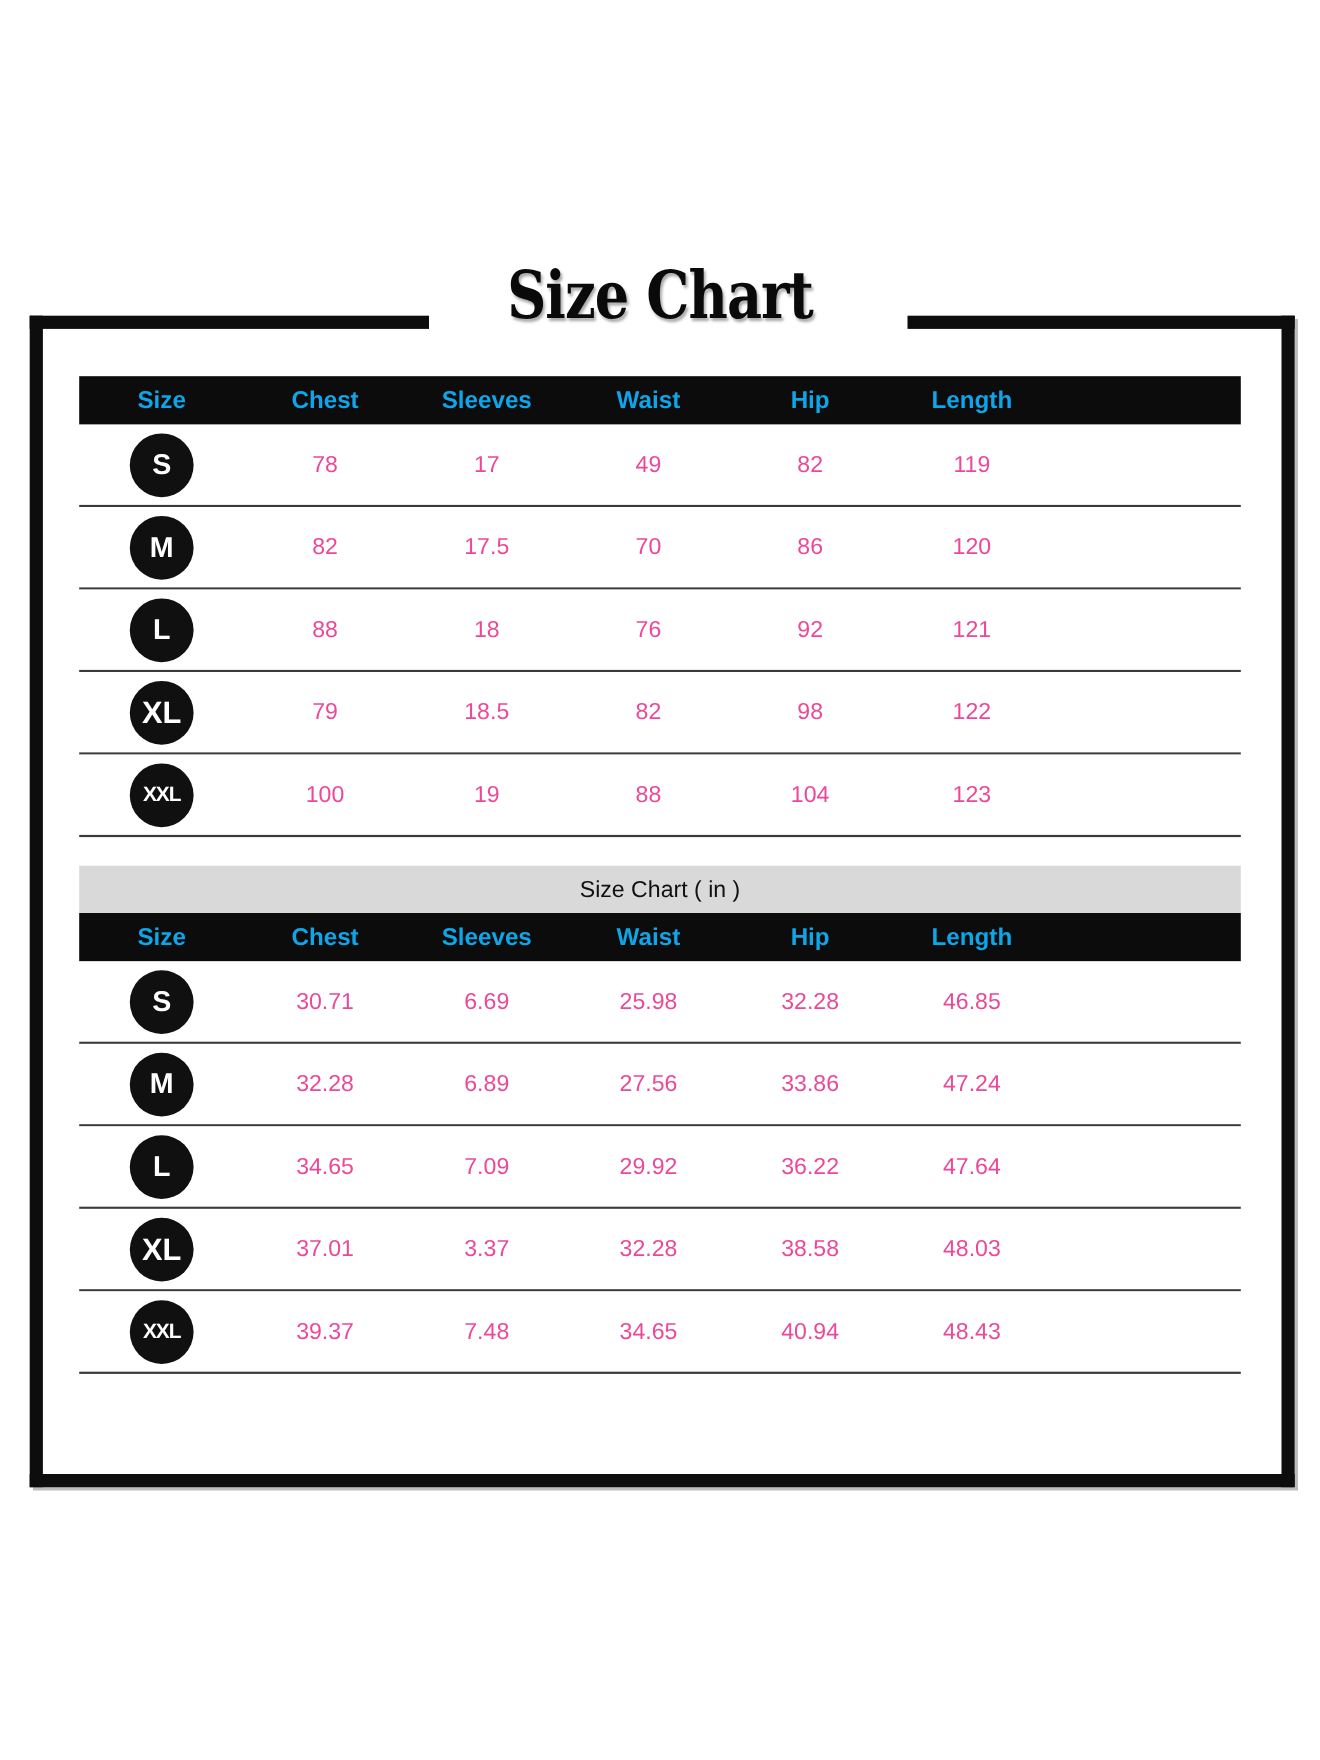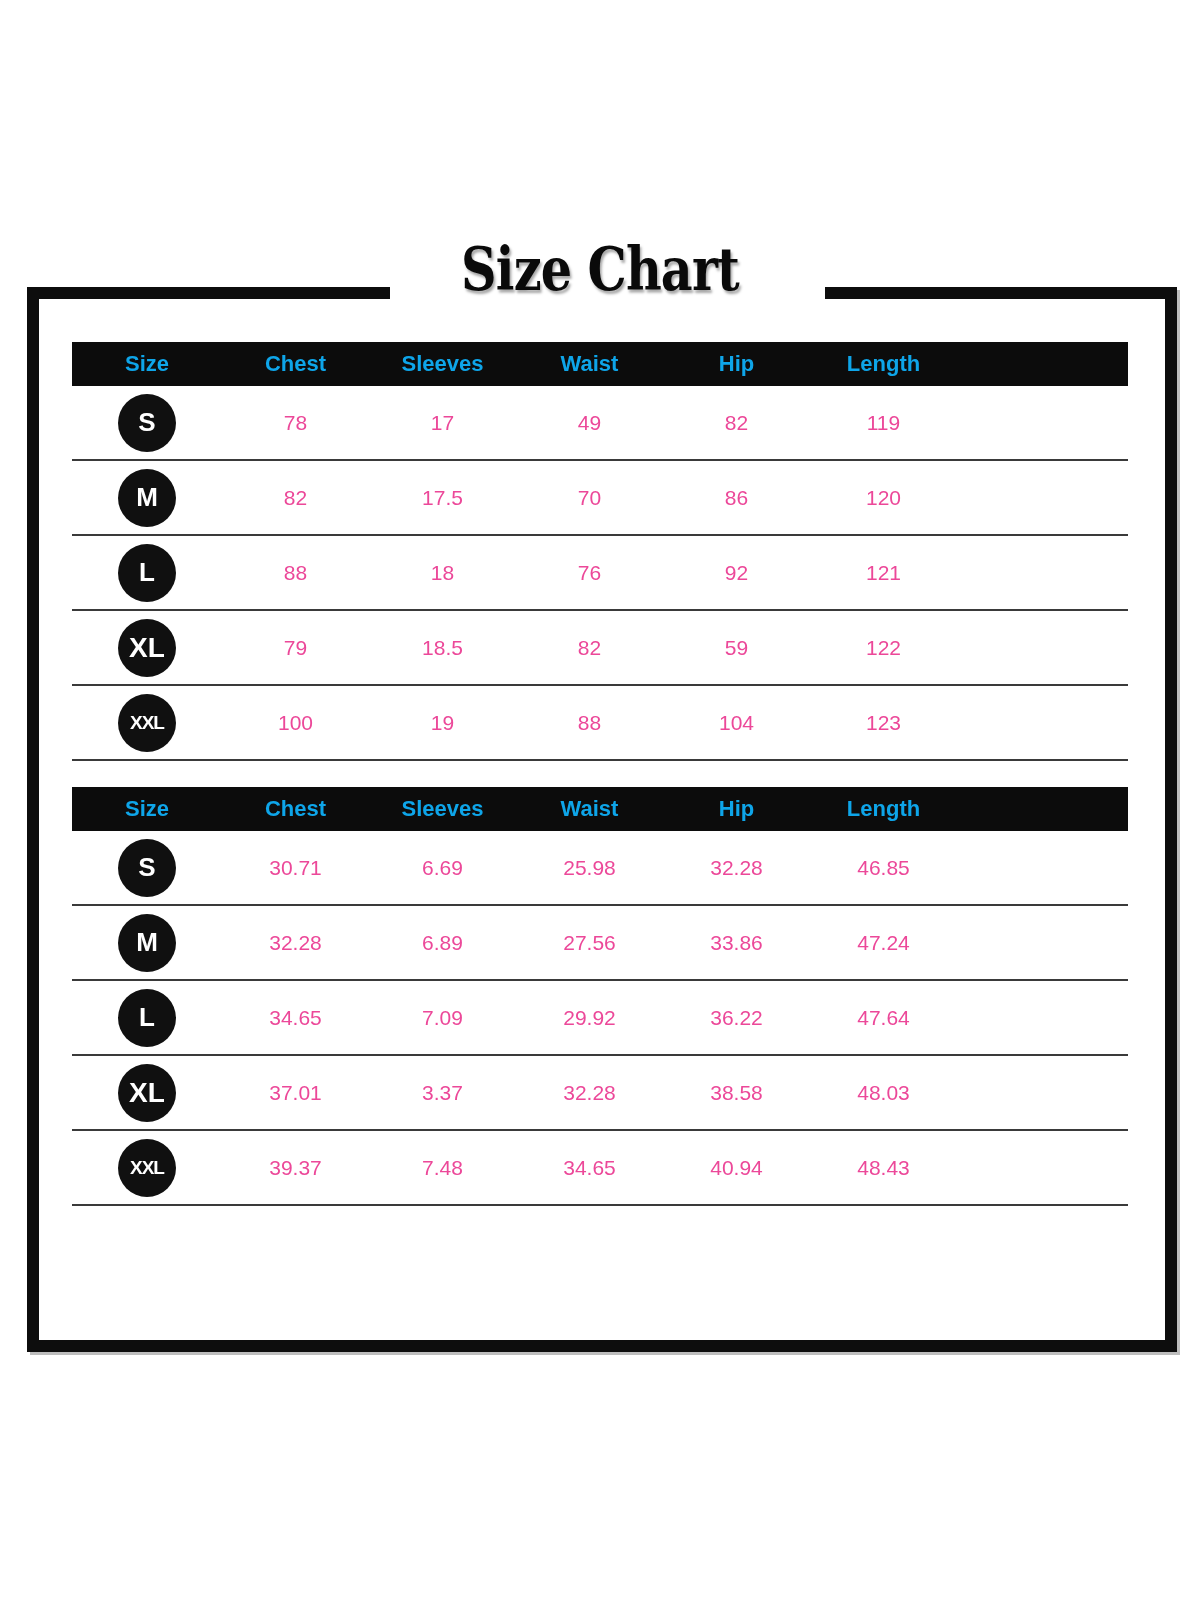--- a/index.html
+++ b/index.html
@@ -155,39 +155,40 @@
           <div class="cell">121</div>
           <div class="cell"></div>
         </div>
         <div class="grid-row body-row">
           <div class="badge-cell">
             <div class="badge len2">XL</div>
           </div>
           <div class="cell">79</div>
           <div class="cell">18.5</div>
           <div class="cell">82</div>
-          <div class="cell">59</div>
+          <div class="cell">98</div>
           <div class="cell">122</div>
           <div class="cell"></div>
         </div>
         <div class="grid-row body-row">
           <div class="badge-cell">
             <div class="badge len3">XXL</div>
           </div>
           <div class="cell">100</div>
           <div class="cell">19</div>
           <div class="cell">88</div>
           <div class="cell">104</div>
           <div class="cell">123</div>
           <div class="cell"></div>
         </div>
       </div>
   </section>
 
   <section class="size-table">
+    <div class="caption">Size Chart ( in )</div>
     <div class="grid-row head-row">
         <div class="head-cell">Size</div>
         <div class="head-cell">Chest</div>
         <div class="head-cell">Sleeves</div>
         <div class="head-cell">Waist</div>
         <div class="head-cell">Hip</div>
         <div class="head-cell">Length</div>
         <div class="head-cell"></div>
       </div>
     <div class="table-body">

